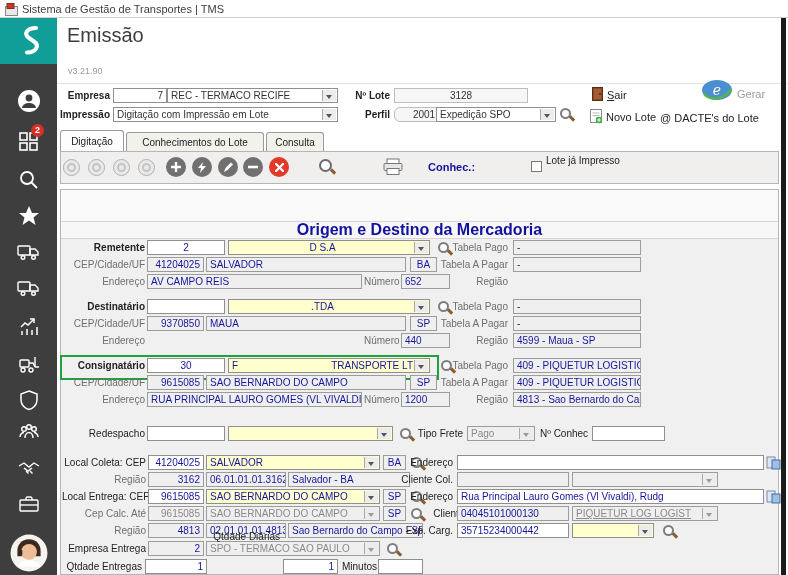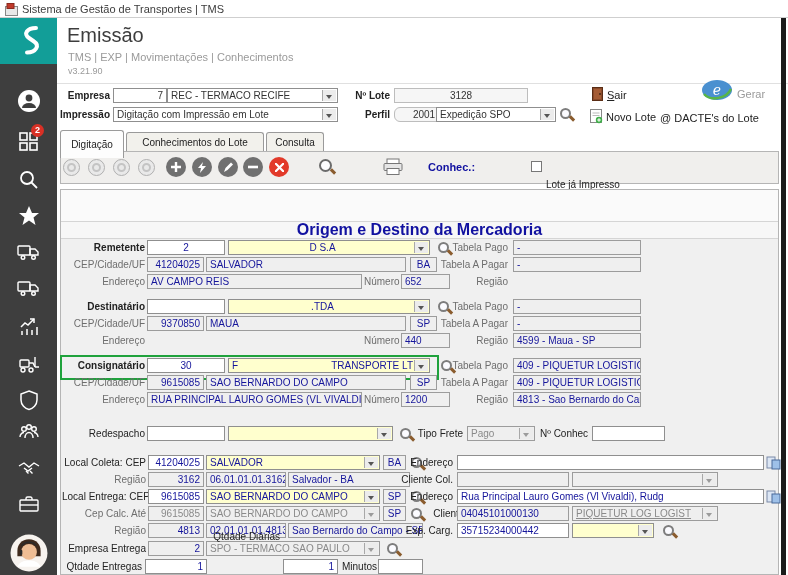--- a/index.html
+++ b/index.html
@@ -34,21 +34,21 @@
   .combo{padding-right:16px;}
   .split{display:flex;justify-content:space-between;}
   .arr{position:absolute;right:1px;top:1px;bottom:1px;width:13px;background:#ececec;border-left:1px solid #a8a8a8;}
   .arr::after{content:"";position:absolute;left:3px;top:5px;border:3px solid transparent;border-top:4px solid #555;}
   .arr.dis::after{border-top-color:#9b9b9b;}
   .mag{position:absolute;width:15px;height:15px;}
   .mag::before{content:"";position:absolute;left:1px;top:1px;width:7px;height:7px;border:2px solid #7d7d7d;border-radius:50%;background:#fbfbff;}
   .mag::after{content:"";position:absolute;left:10px;top:10px;width:6px;height:3px;background:#8a5c2e;transform:rotate(45deg);}
   
   .tab{position:absolute;top:132px;height:19px;background:#f2f1ec;border:1px solid #9a9a9a;border-bottom:none;border-radius:3px 3px 0 0;font-size:10px;color:#222;display:flex;align-items:center;justify-content:center;box-sizing:border-box;}
-  .tab.active{top:130px;height:28px;background:#fdfdfd;z-index:2;}
+  .tab.active{top:130px;height:21px;background:#fdfdfd;z-index:2;}
   
   .toolbar{position:absolute;left:60px;top:151px;width:719px;height:33px;background:#f0efed;border:1px solid #b5b5b5;box-sizing:border-box;}
   .navc{position:absolute;width:17px;height:17px;border-radius:50%;background:#e9e9e9;border:1px solid #b0b0b0;box-sizing:border-box;}
   .navc::after{content:"";position:absolute;left:3px;top:3px;right:3px;bottom:3px;border:2px solid #c4c4c4;border-radius:50%;}
   .dbtn{position:absolute;width:20px;height:20px;border-radius:50%;background:#707070;display:flex;align-items:center;justify-content:center;}
   .dbtn.red{background:#e23a2a;}
   .bigmag{position:absolute;width:17px;height:17px;}
   .bigmag::before{content:"";position:absolute;left:1px;top:1px;width:9px;height:9px;border:2px solid #6b6b6b;border-radius:50%;background:#fdfdff;}
   .bigmag::after{content:"";position:absolute;left:12px;top:12px;width:6px;height:3px;background:#8a5c2e;transform:rotate(45deg);}
   .conhec{position:absolute;font-size:11px;font-weight:bold;color:#1111a0;}
@@ -198,21 +198,20 @@
         <path d="M18 5c7 0 11 5 11 11v5H7v-5C7 10 11 5 18 5z" fill="#3f2a1d"></path>
         <circle cx="18" cy="17" r="7.5" fill="#efbd94"></circle>
         <path d="M10.5 16a7.5 7.5 0 0 1 15 0c0-6-3-9-7.5-9s-7.5 3-7.5 9z" fill="#3f2a1d"></path>
         <rect x="9.5" y="15" width="2.2" height="5" rx="1" fill="#2b2b2b"></rect>
         <path d="M11 11a9 9 0 0 1 14 0" stroke="#2b2b2b" stroke-width="1.2" fill="none"></path>
         <path d="M7 31c2-5 7-6 11-6s9 1 11 6z" fill="#fff"></path>
       </svg>
   </div>
 
   <div class="h-title">Emissão</div>
-  <div class="h-crumb">TMS | EXP | Movimentações | Conhecimentos</div>
   <div class="h-ver">v3.21.90</div>
   <div class="hline"></div>
 
   <div class="lbl b" style="left:60px;top:90px;width:50px;">Empresa</div>
   <div class="fld r dk" style="left:113px;top:88px;width:54px;">7</div>
   <div class="fld dk combo" style="left:167px;top:88px;width:171px;"><span>REC - TERMACO RECIFE</span><span class="arr"></span></div>
   <div class="lbl b" style="left:350px;top:90px;width:40px;">Nº Lote</div>
   <div class="fld flat c" style="left:394px;top:88px;width:134px;">3128</div>
 
   <div class="lbl b" style="left:53px;top:109px;width:57px;">Impressão</div>
@@ -279,21 +278,21 @@
       </svg>
     </div>
   <span class="bigmag" style="left:318px;top:158px;"></span>
   <span class="abs" style="left:383px;top:158px;"><svg width="20" height="18">
         <rect x="4" y="1" width="12" height="4.5" fill="#fff" stroke="#777"></rect>
         <rect x="1" y="5.5" width="18" height="7" rx="1" fill="#e6e6e6" stroke="#777"></rect>
         <rect x="4" y="10.5" width="12" height="6" fill="#fff" stroke="#777"></rect>
       </svg></span>
   <span class="conhec" style="left:428px;top:161px;">Conhec.:</span>
   <span class="cb" style="left:531px;top:161px;"></span>
-  <span class="cblbl" style="left:546px;top:155px;margin-top:24px;">Lote já Impresso</span>
+  <span class="cblbl" style="left:546px;top:155px;">Lote já Impresso</span>
 
   <div class="content"></div>
   <div class="cwhite"></div>
   <div class="secbar">Origem e Destino da Mercadoria</div>
 
   <div class="lbl b" style="left:62px;top:242px;width:83px;">Remetente</div>
   <div class="fld c" style="left:147px;top:240px;width:78px;">2</div>
   <div class="fld yl c combo" style="left:228px;top:240px;width:202px;"><span>D S.A</span><span class="arr"></span></div>
   <span class="mag" style="left:437px;top:241px;"></span>
   <div class="lbl sec" style="left:420px;top:242px;width:88px;">Tabela Pago</div>

